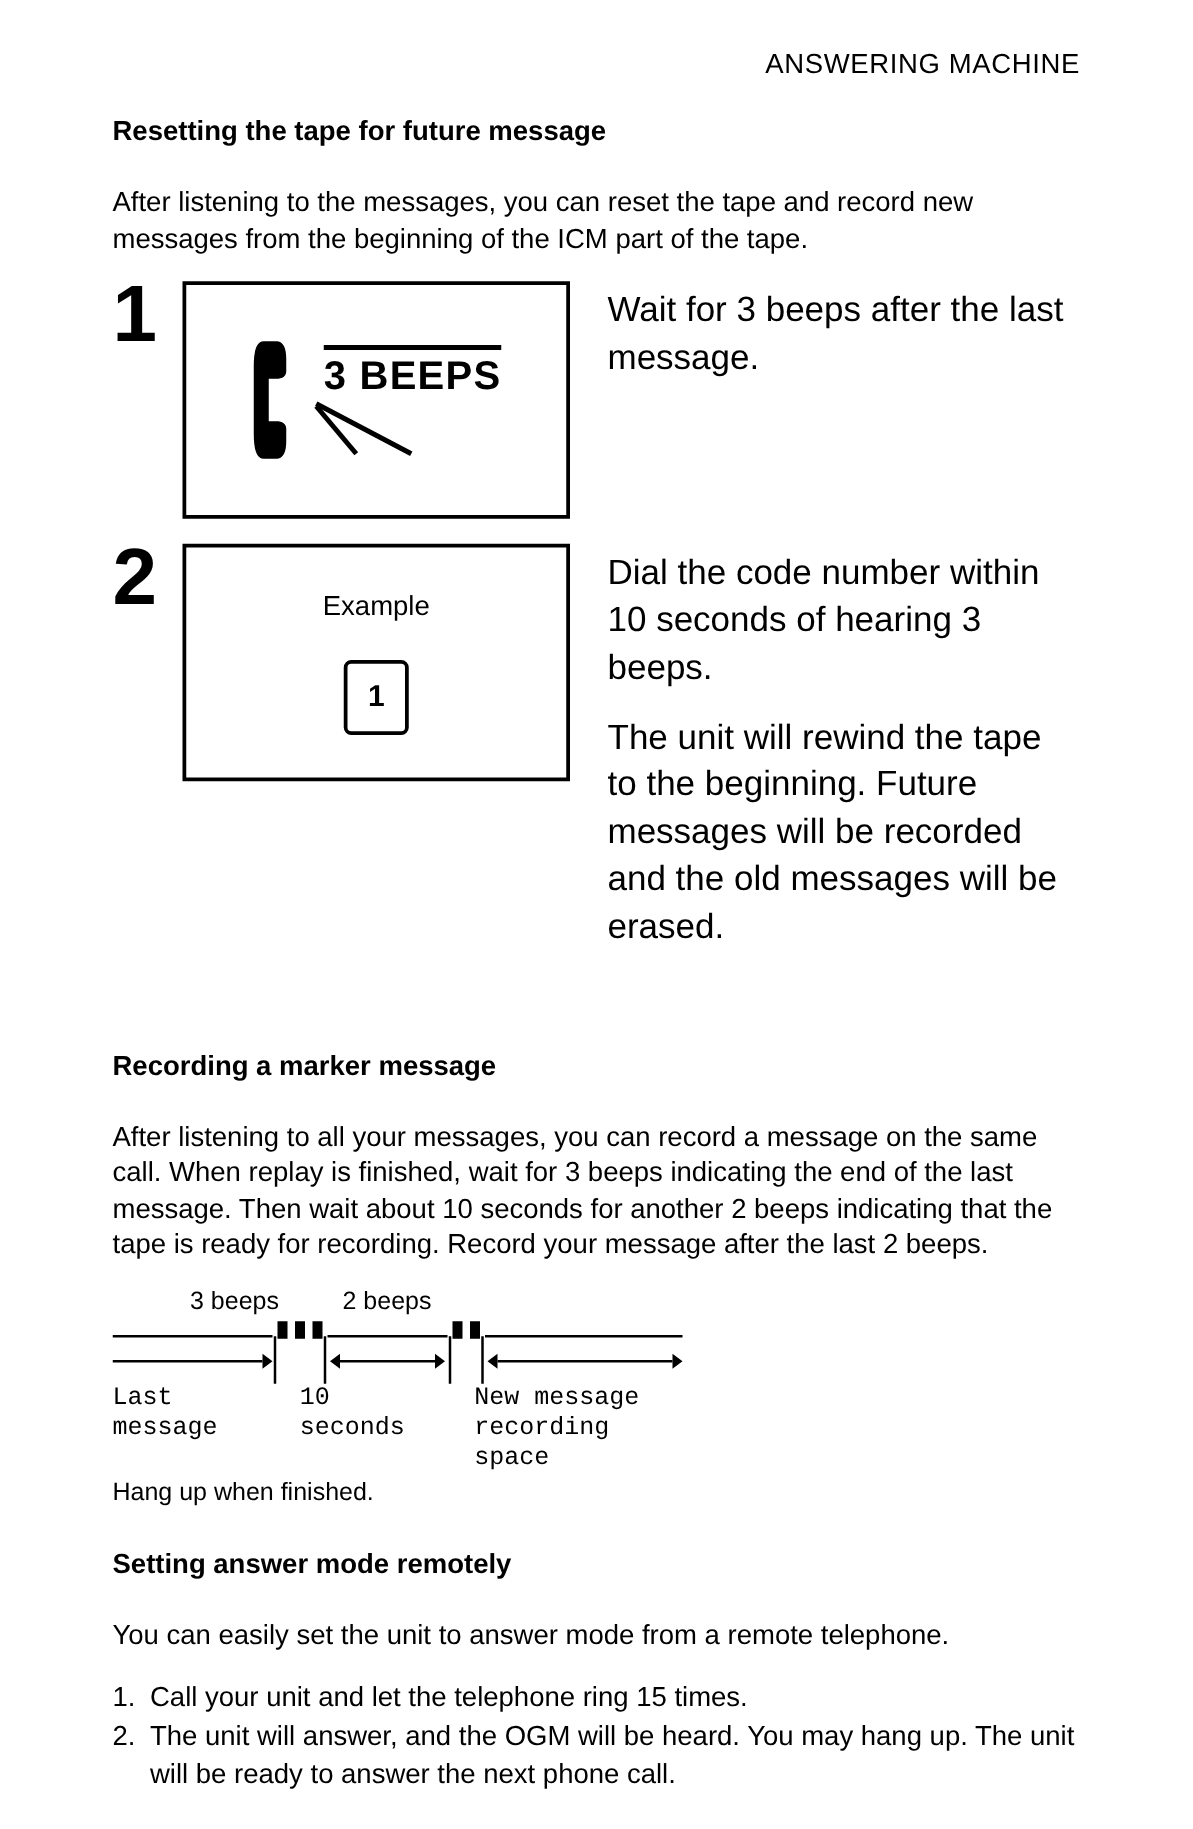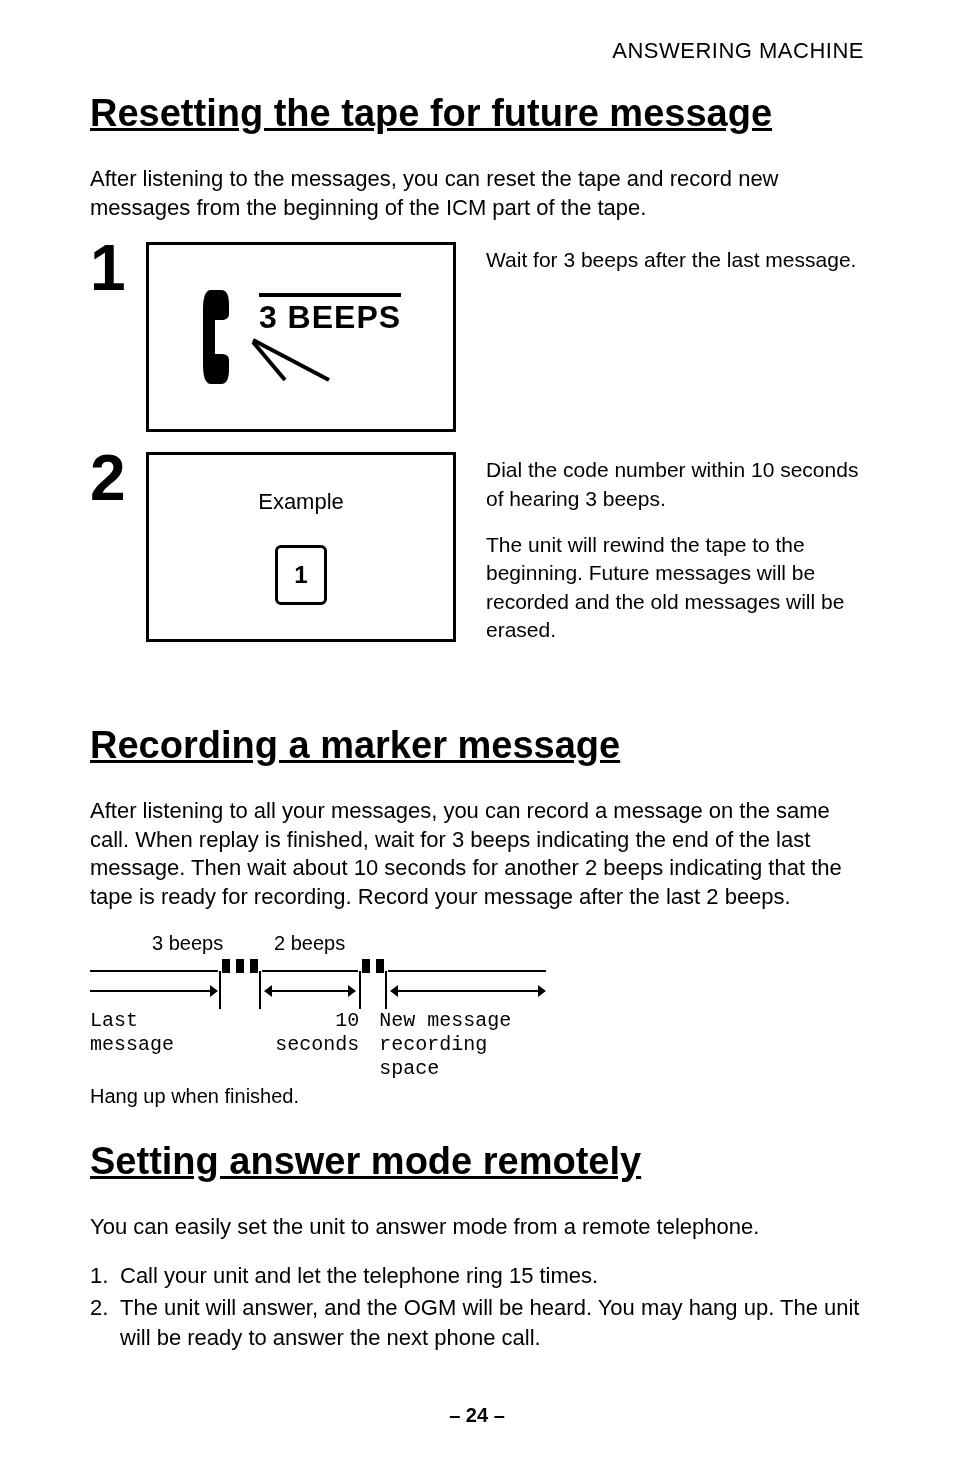--- a/index.html
+++ b/index.html
@@ -18,24 +18,23 @@
   }
   .header-right {
     text-align: right;
     font-size: 22px;
     font-weight: normal;
     letter-spacing: 0.5px;
     margin-bottom: 28px;
     margin-top: 8px;
   }
   h2.section-title {
-    font-size: 38px;
+    font-size: 22px;
     font-weight: bold;
     margin: 0 0 30px 0;
-    text-decoration: underline;
   }
   p.body {
     font-size: 22px;
     line-height: 1.3;
     margin: 0 0 20px 0;
   }
   .steps {
     margin-top: 8px;
   }
   .step {
@@ -58,21 +57,21 @@
     height: 190px;
     flex: 0 0 310px;
     margin-right: 30px;
     display: flex;
     align-items: center;
     justify-content: center;
     box-sizing: border-box;
     position: relative;
   }
   .step-text {
-    font-size: 21px;
+    font-size: 28px;
     line-height: 1.35;
     flex: 1;
     padding-top: 4px;
   }
   
   .phone-wrap {
     display: flex;
     align-items: center;
     gap: 6px;
   }
@@ -121,21 +120,21 @@
   .beep-labels .lbl2 { margin-left: 12px; }
   .tape-svg { display:block; }
   .bottom-labels {
     display: flex;
     font-size: 20px;
     line-height: 1.2;
     margin-top: -2px;
     font-family: Liberation Mono, monospace;
   }
   .bl-col1 { width: 118px; }
-  .bl-col2 { width: 126px; margin-left: 38px; text-align: right; }
+  .bl-col2 { width: 126px; margin-left: 38px; }
   .bl-col3 { margin-left: 20px; }
   .hangup {
     font-size: 20px;
     margin-top: 4px;
   }
   
   .ol {
     font-size: 22px;
     line-height: 1.35;
     margin: 8px 0 0 0;

